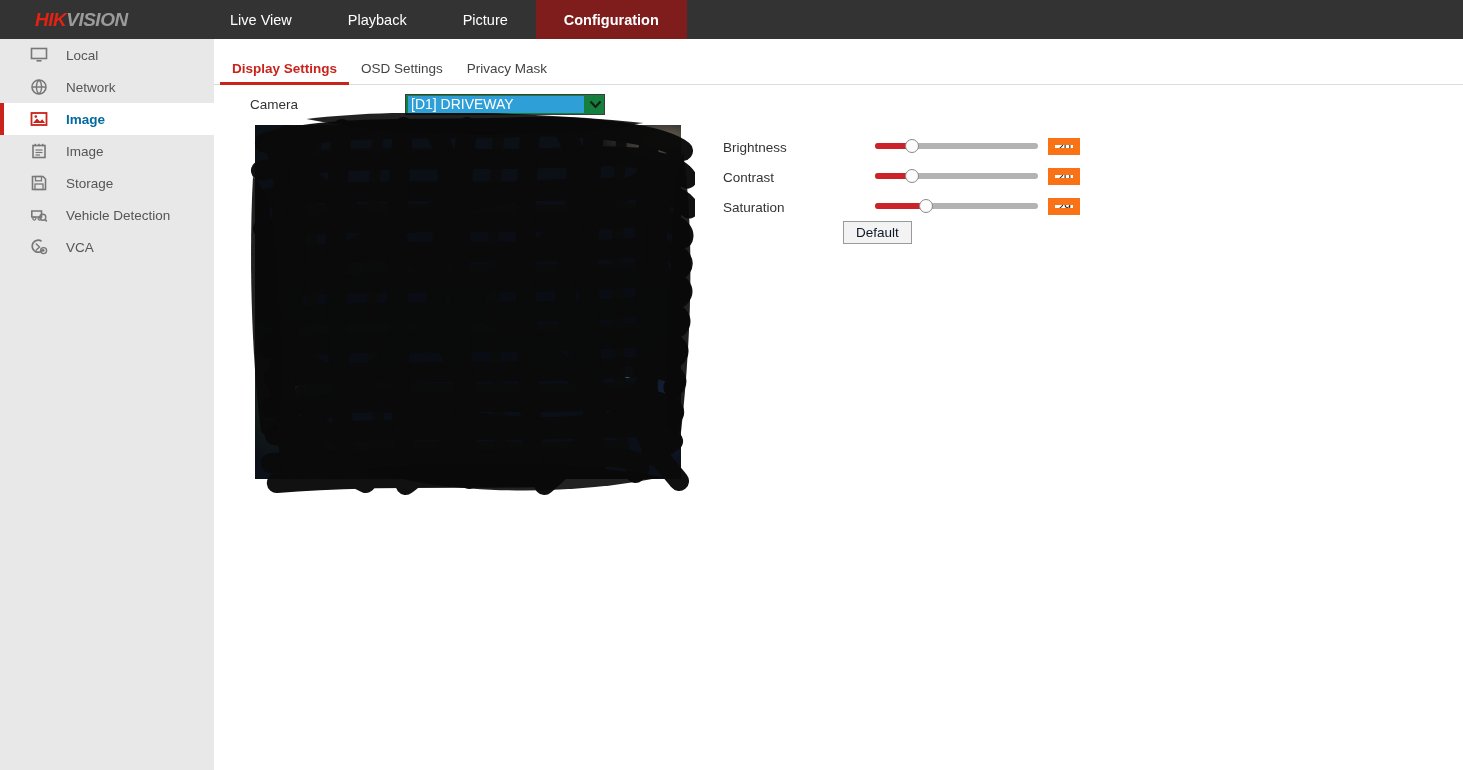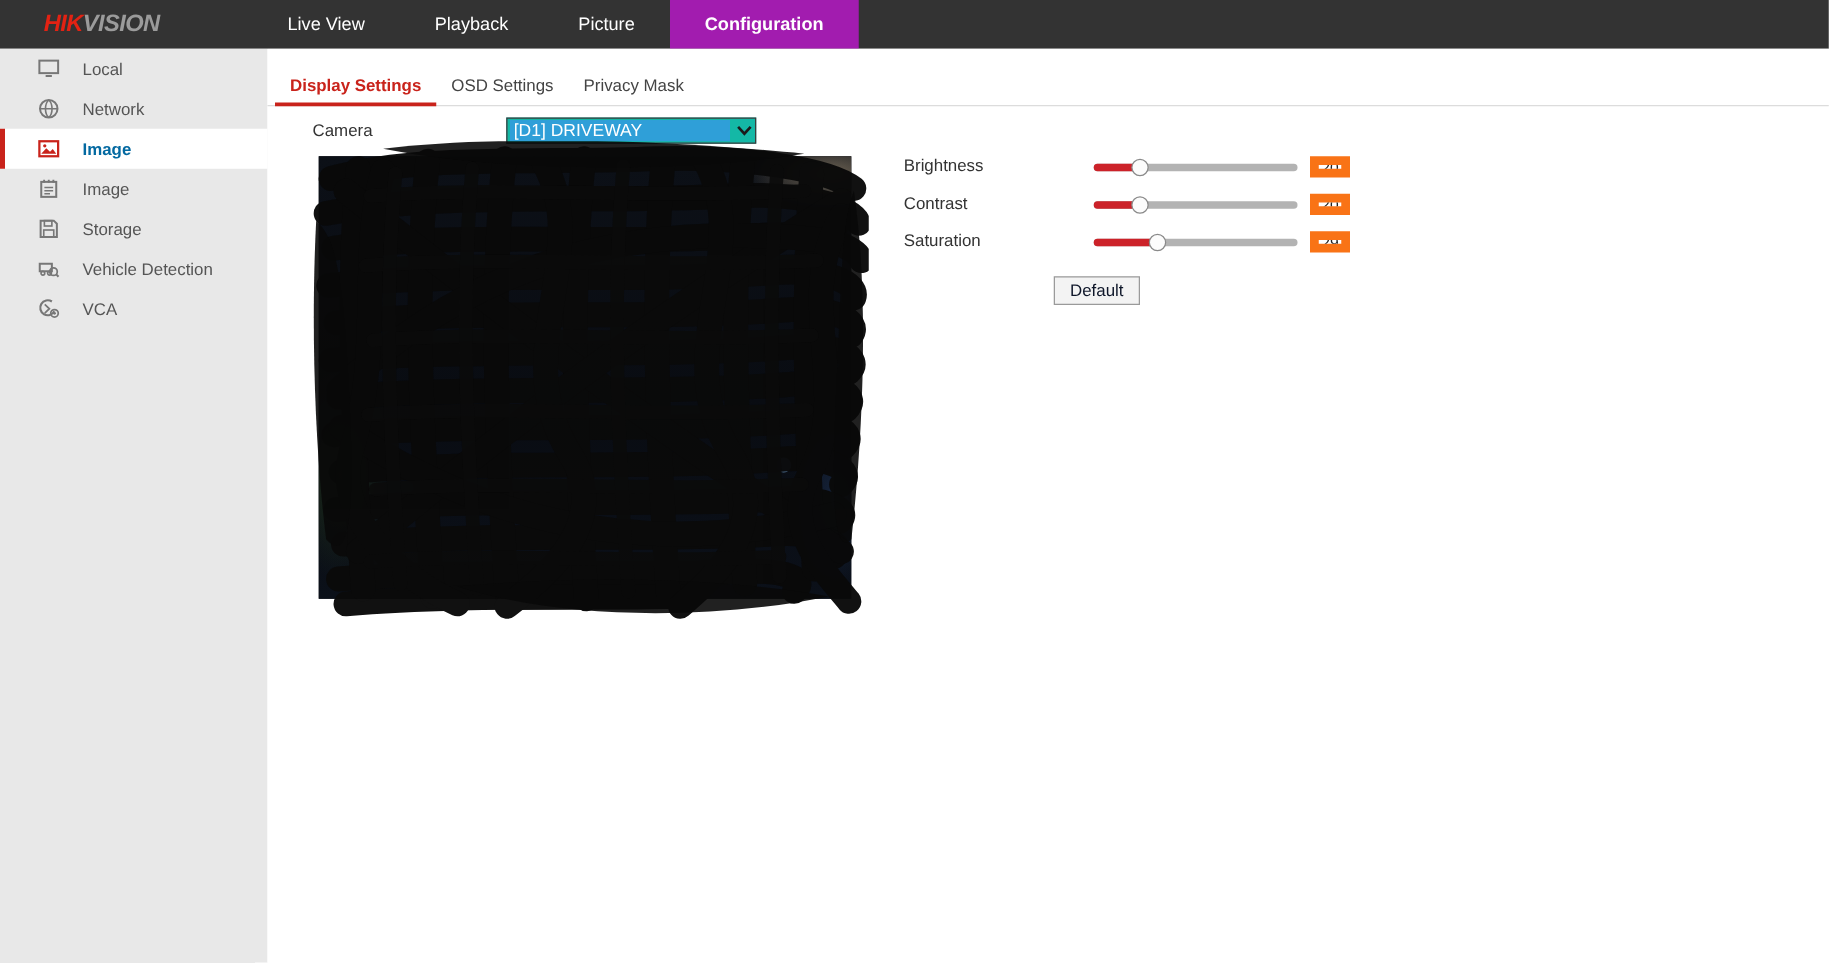--- a/index.html
+++ b/index.html
@@ -27,21 +27,21 @@
   .logo .hik { color: #e32213; }
   .logo .vision { color: #9b9b9b; }
 
   .nav { display: flex; align-items: stretch; margin-left: 57px; }
   .nav-item {
     display: flex; align-items: center; justify-content: center;
     color: #ffffff; font-size: 14.5px;
     padding: 0 28px; height: 39px; cursor: pointer;
     white-space: nowrap;
   }
-  .nav-item.active { background: #a21caf; font-weight: bold; }
+  .nav-item.active { background: #7f1d1d; font-weight: bold; }
 
   
   .sidebar {
     position: absolute; left: 0; top: 39px;
     width: 214px; height: 731px;
     background: #e8e8e8;
   }
   .side-item {
     position: relative;
     height: 32px; display: flex; align-items: center;
@@ -86,21 +86,21 @@
   }
 
   
   .camera-row {
     position: absolute; left: 36px; top: 55px;
     display: flex; align-items: center;
   }
   .camera-label { font-size: 13.5px; color: #333333; width: 155px; }
   .camera-select {
     position: relative; width: 200px; height: 21px;
-    border: 1px solid #3c3c3c; background: #14b8a6;
+    border: 1px solid #3c3c3c; background: #15803d;
     display: flex; align-items: center;
   }
   .camera-select .sel-text {
     flex: 1; height: 17px; margin: 0 2px;
     background: #2f9fd8; color: #ffffff;
     font-size: 14px; line-height: 17px;
     padding-left: 3px; white-space: nowrap; overflow: hidden;
   }
   .camera-select .sel-arrow {
     width: 18px; height: 19px; display: flex;
@@ -126,21 +126,21 @@
   .vid-bg::after {
     content:""; position:absolute; left:86%; top:68%;
     width: 12px; height: 12px; border-radius: 50%;
     background: #5d82a8; opacity: .85;
   }
   .scribble { position: absolute; inset: -12px -14px -22px -8px; }
   .scribble svg { display: block; width: 100%; height: 100%; }
 
   
   .controls { position: absolute; left: 509px; top: 86px; width: 380px; }
-  .ctrl-row { display: flex; align-items: flex-start; height: 30px; }
+  .ctrl-row { display: flex; align-items: flex-end; height: 30px; }
   .ctrl-label { width: 152px; font-size: 13.5px; color: #333333; }
   .slider { position: relative; width: 163px; height: 18px; flex: 0 0 auto; }
   .slider .track {
     position: absolute; left: 0; top: 6px;
     width: 163px; height: 6px; border-radius: 3px; background: #b3b3b3;
   }
   .slider .fill {
     position: absolute; left: 0; top: 6px;
     height: 6px; border-radius: 3px 0 0 3px; background: #cc2229;
   }

